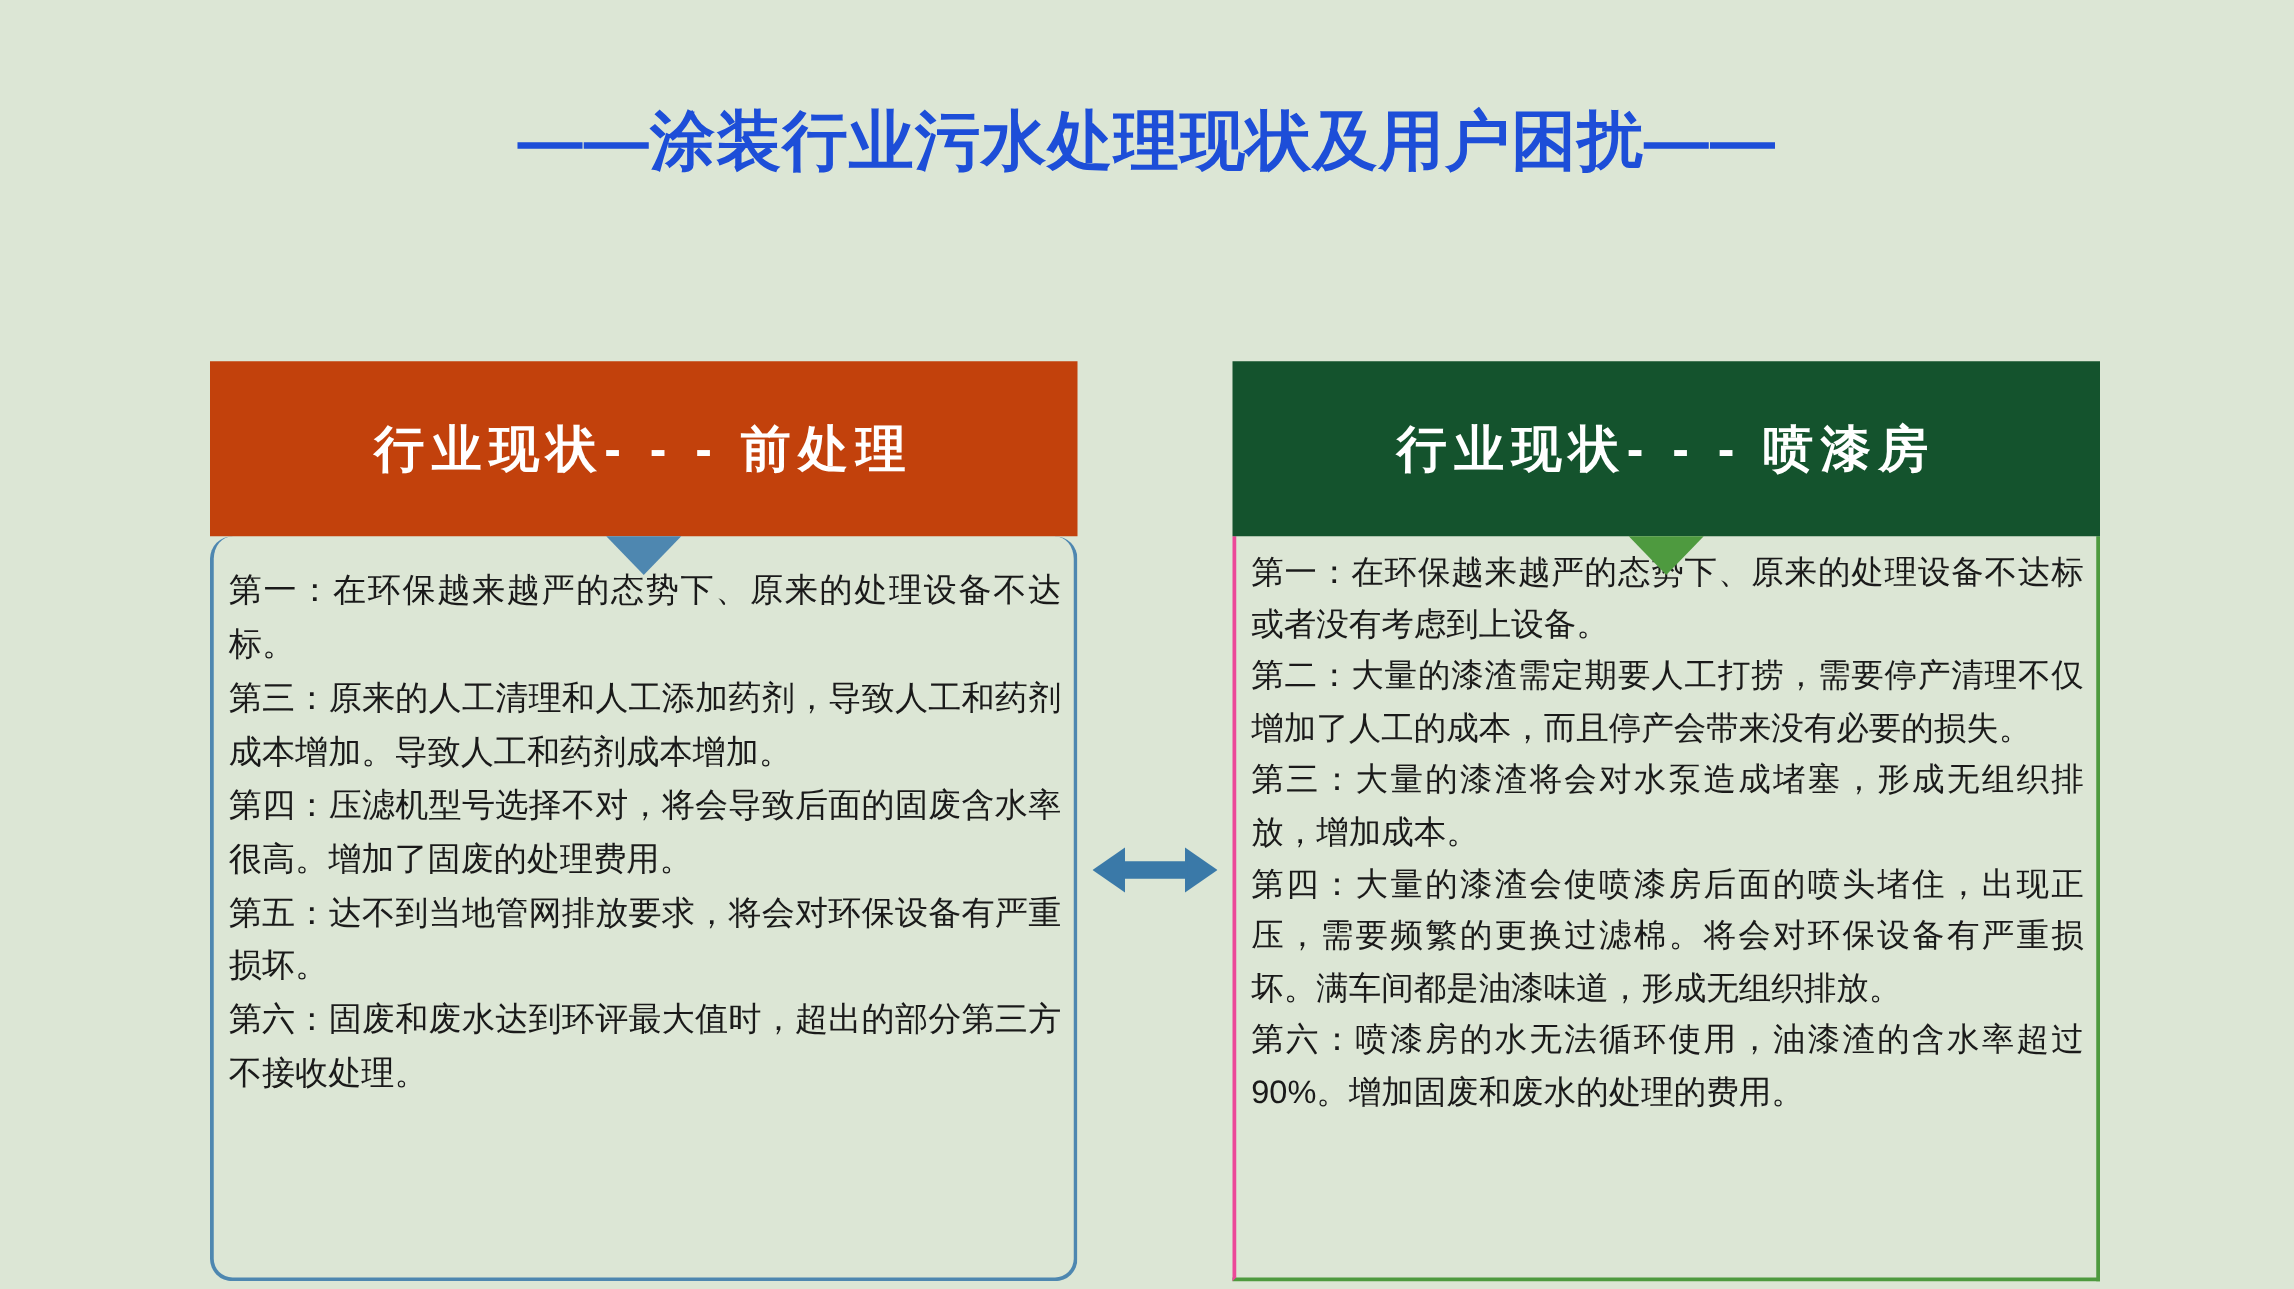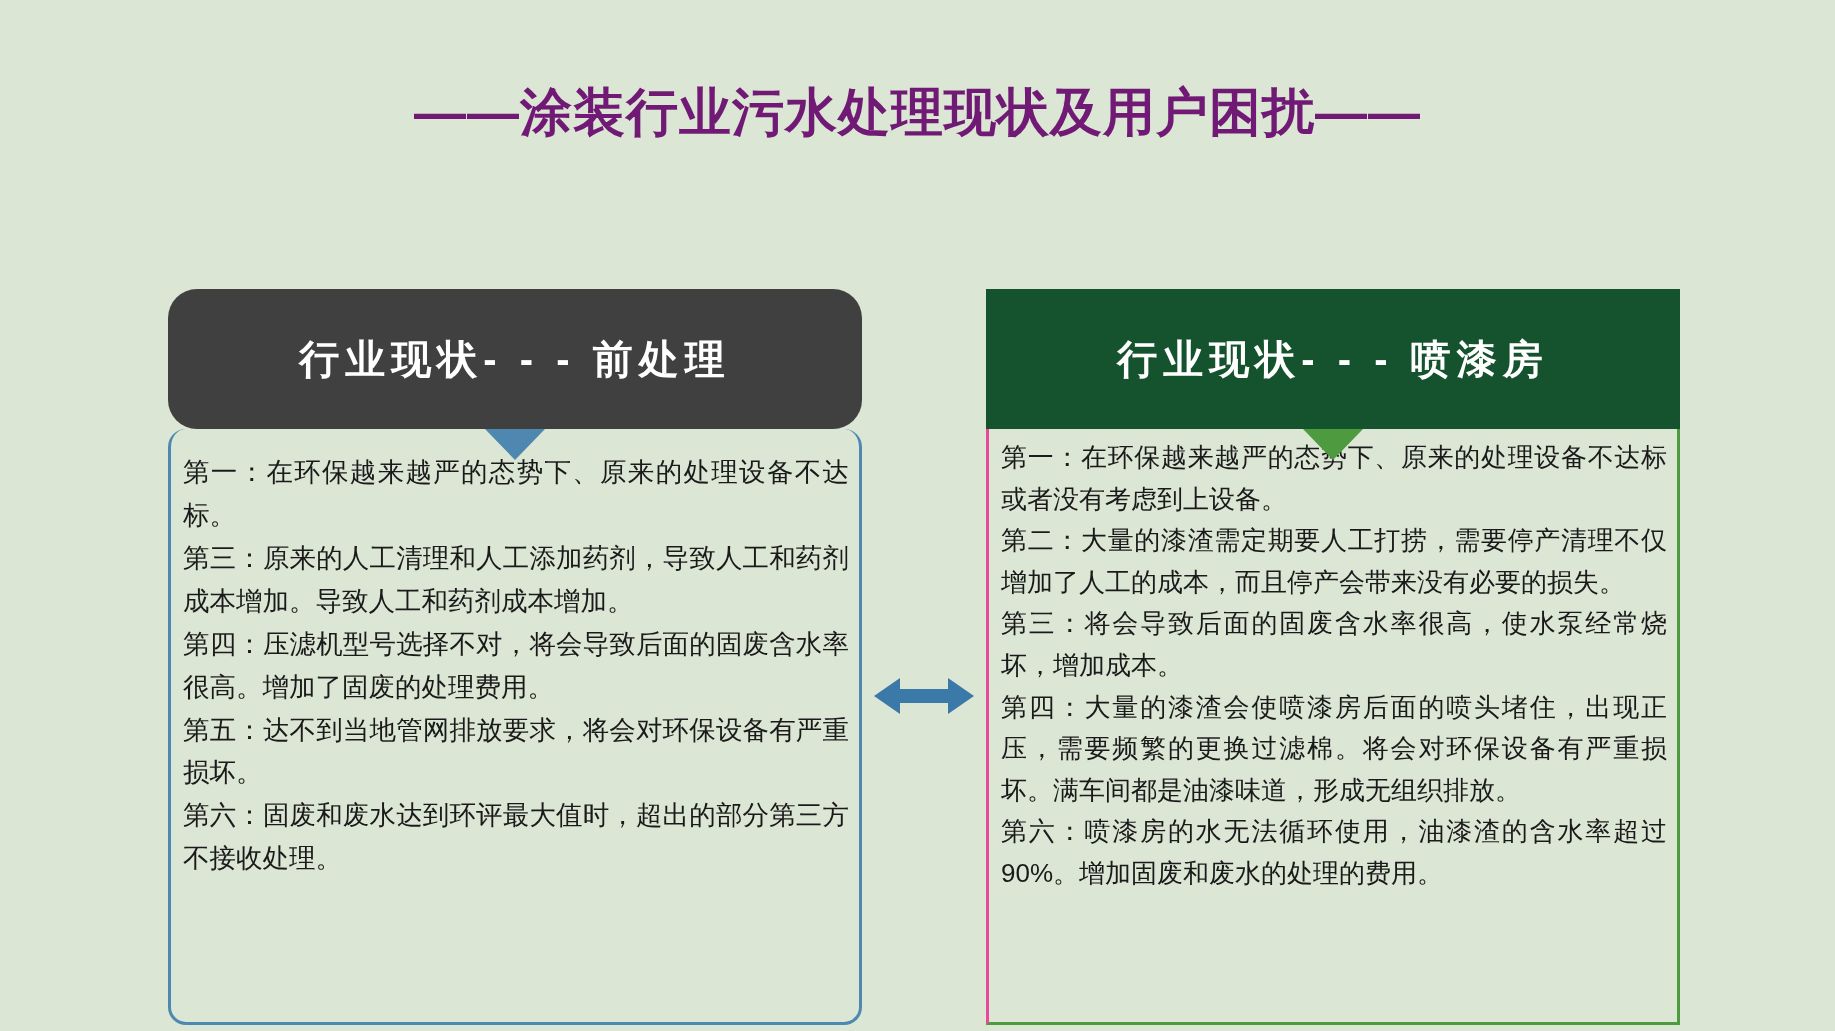--- a/index.html
+++ b/index.html
@@ -19,21 +19,21 @@
     height: 1031px;
   }
   .title {
     position: absolute;
     top: 78px;
     left: 0;
     width: 1835px;
     text-align: center;
     font-size: 52px;
     font-weight: bold;
-    color: #701a75;
+    color: #1d4ed8;
     letter-spacing: 1px;
     white-space: nowrap;
   }
   .card {
     position: absolute;
     box-sizing: border-box;
   }
   .card-left {
     left: 168px;
     top: 289px;
@@ -50,21 +50,21 @@
     position: relative;
     height: 140px;
     display: flex;
     align-items: center;
     justify-content: center;
     color: #ffffff;
     font-size: 40px;
     font-weight: bold;
     letter-spacing: 6px;
   }
-  .card-left .card-header { background: #404040; border-radius: 29px; }
+  .card-left .card-header { background: #c2410c; }
   .card-right .card-header { background: #14532d; }
   .card-header .notch {
     position: absolute;
     bottom: -31px;
     left: 50%;
     margin-left: -30px;
     width: 0;
     height: 0;
     border-left: 30px solid transparent;
     border-right: 30px solid transparent;
@@ -138,19 +138,19 @@
   </svg>
 
   <div class="card card-right">
     <div class="card-header">
       <span>行业现状- - - 喷漆房</span>
       <span class="notch"></span>
     </div>
     <div class="card-body">
       <p class="line">第一：在环保越来越严的态势下、原来的处理设备不达标或者没有考虑到上设备。</p>
       <p class="line">第二：大量的漆渣需定期要人工打捞，需要停产清理不仅增加了人工的成本，而且停产会带来没有必要的损失。</p>
-      <p class="line">第三：将会导致后面的固废含水率很高，使水泵经常烧坏，增加成本。</p>
+      <p class="line">第三：大量的漆渣将会对水泵造成堵塞，形成无组织排放，增加成本。</p>
       <p class="line">第四：大量的漆渣会使喷漆房后面的喷头堵住，出现正压，需要频繁的更换过滤棉。将会对环保设备有严重损坏。满车间都是油漆味道，形成无组织排放。</p>
       <p class="line">第六：喷漆房的水无法循环使用，油漆渣的含水率超过90%。增加固废和废水的处理的费用。</p>
     </div>
   </div>
 
 </div>
 
 </body></html>

